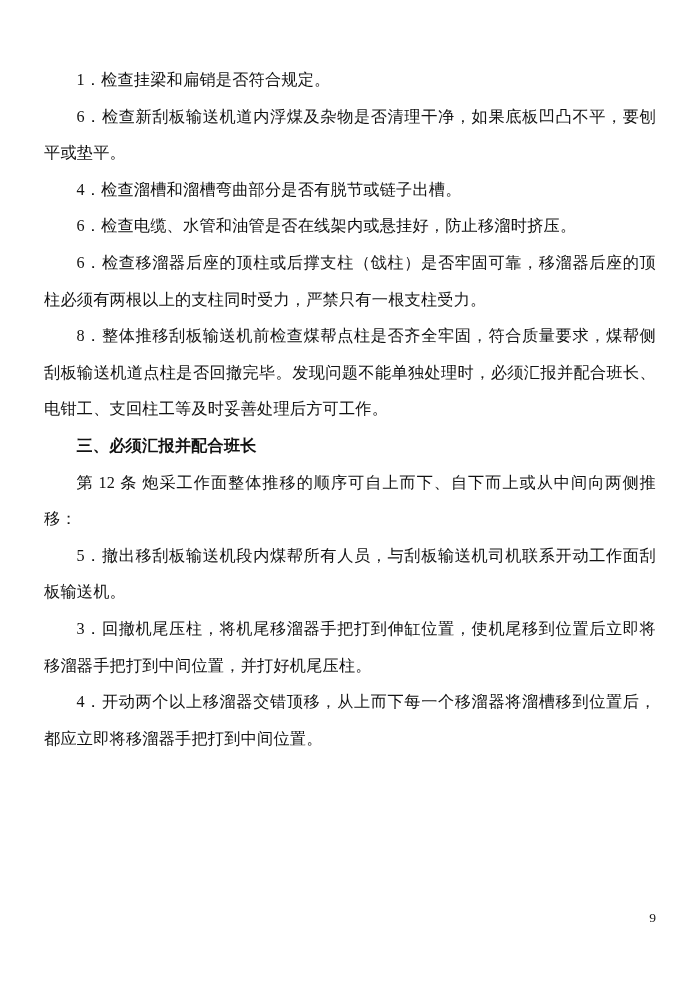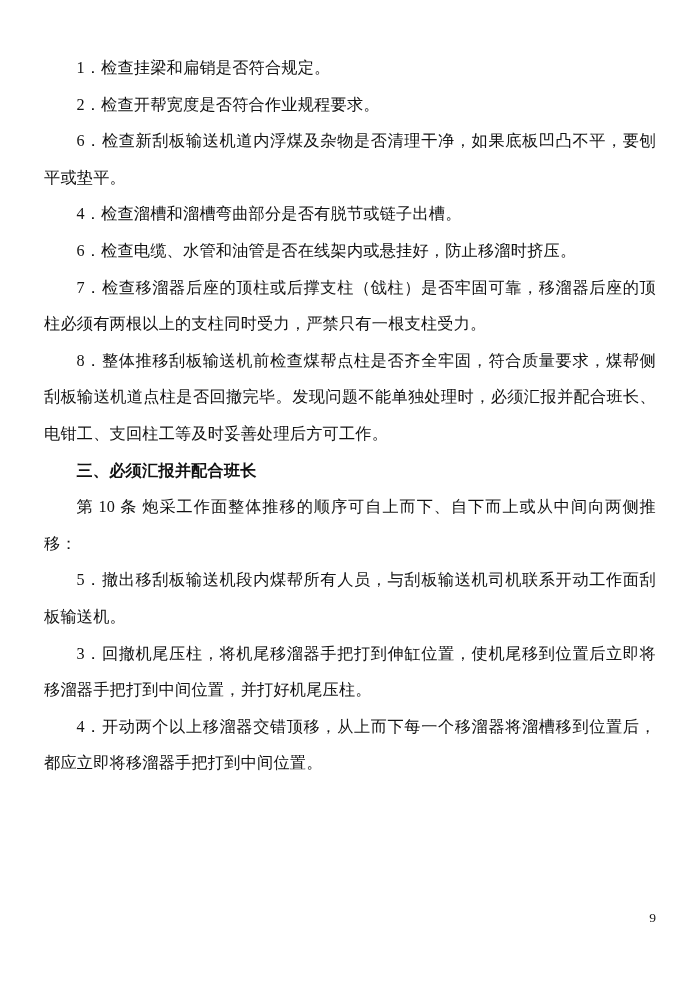--- a/index.html
+++ b/index.html
@@ -14,21 +14,21 @@
     margin: 0 auto;
     background: #ffffff;
     color: #121212;
     font-family: "Liberation Serif", "DejaVu Serif", serif;
     overflow: hidden;
   }
   .doc-body {
     position: absolute;
     left: 44px;
     right: 44px;
-    top: 50px;
+    top: 62px;
   }
   .para {
     margin: 0;
     padding: 0;
     font-size: 16.2px;
     line-height: 36.6px;
     text-indent: 2em;
     text-align: justify;
     text-justify: inter-character;
     word-break: break-all;
@@ -46,26 +46,25 @@
     line-height: 20px;
     color: #121212;
   }
 </style>
 </head>
 <body>
 
 <div class="page">
   <div class="doc-body" id="doc-body">
       <p class="para">1．检查挂梁和扁销是否符合规定。</p>
-      <p class="para">2．检查开帮宽度是否符合作业规程要求。</p>
       <p class="para">6．检查新刮板输送机道内浮煤及杂物是否清理干净，如果底板凹凸不平，要刨平或垫平。</p>
       <p class="para">4．检查溜槽和溜槽弯曲部分是否有脱节或链子出槽。</p>
       <p class="para">6．检查电缆、水管和油管是否在线架内或悬挂好，防止移溜时挤压。</p>
-      <p class="para">7．检查移溜器后座的顶柱或后撑支柱（戗柱）是否牢固可靠，移溜器后座的顶柱必须有两根以上的支柱同时受力，严禁只有一根支柱受力。</p>
+      <p class="para">6．检查移溜器后座的顶柱或后撑支柱（戗柱）是否牢固可靠，移溜器后座的顶柱必须有两根以上的支柱同时受力，严禁只有一根支柱受力。</p>
       <p class="para">8．整体推移刮板输送机前检查煤帮点柱是否齐全牢固，符合质量要求，煤帮侧刮板输送机道点柱是否回撤完毕。发现问题不能单独处理时，必须汇报并配合班长、电钳工、支回柱工等及时妥善处理后方可工作。</p>
       <p class="para heading">三、必须汇报并配合班长</p>
-      <p class="para">第 10 条 炮采工作面整体推移的顺序可自上而下、自下而上或从中间向两侧推移：</p>
+      <p class="para">第 12 条 炮采工作面整体推移的顺序可自上而下、自下而上或从中间向两侧推移：</p>
       <p class="para">5．撤出移刮板输送机段内煤帮所有人员，与刮板输送机司机联系开动工作面刮板输送机。</p>
       <p class="para">3．回撤机尾压柱，将机尾移溜器手把打到伸缸位置，使机尾移到位置后立即将移溜器手把打到中间位置，并打好机尾压柱。</p>
       <p class="para">4．开动两个以上移溜器交错顶移，从上而下每一个移溜器将溜槽移到位置后，都应立即将移溜器手把打到中间位置。</p>
     </div>
   <div class="page-number">9</div>
 </div>
 
 </body></html>

